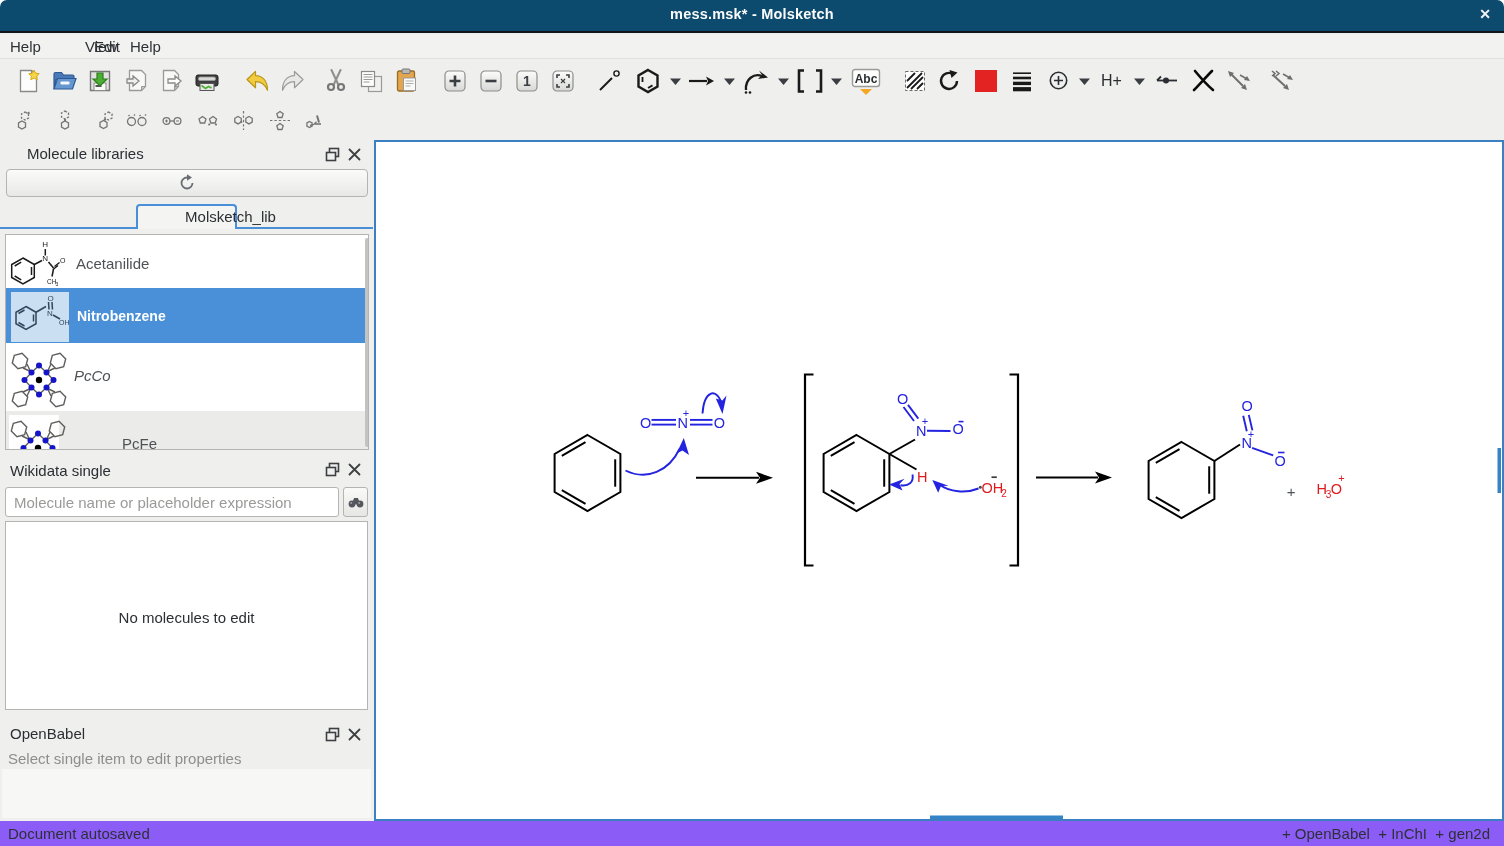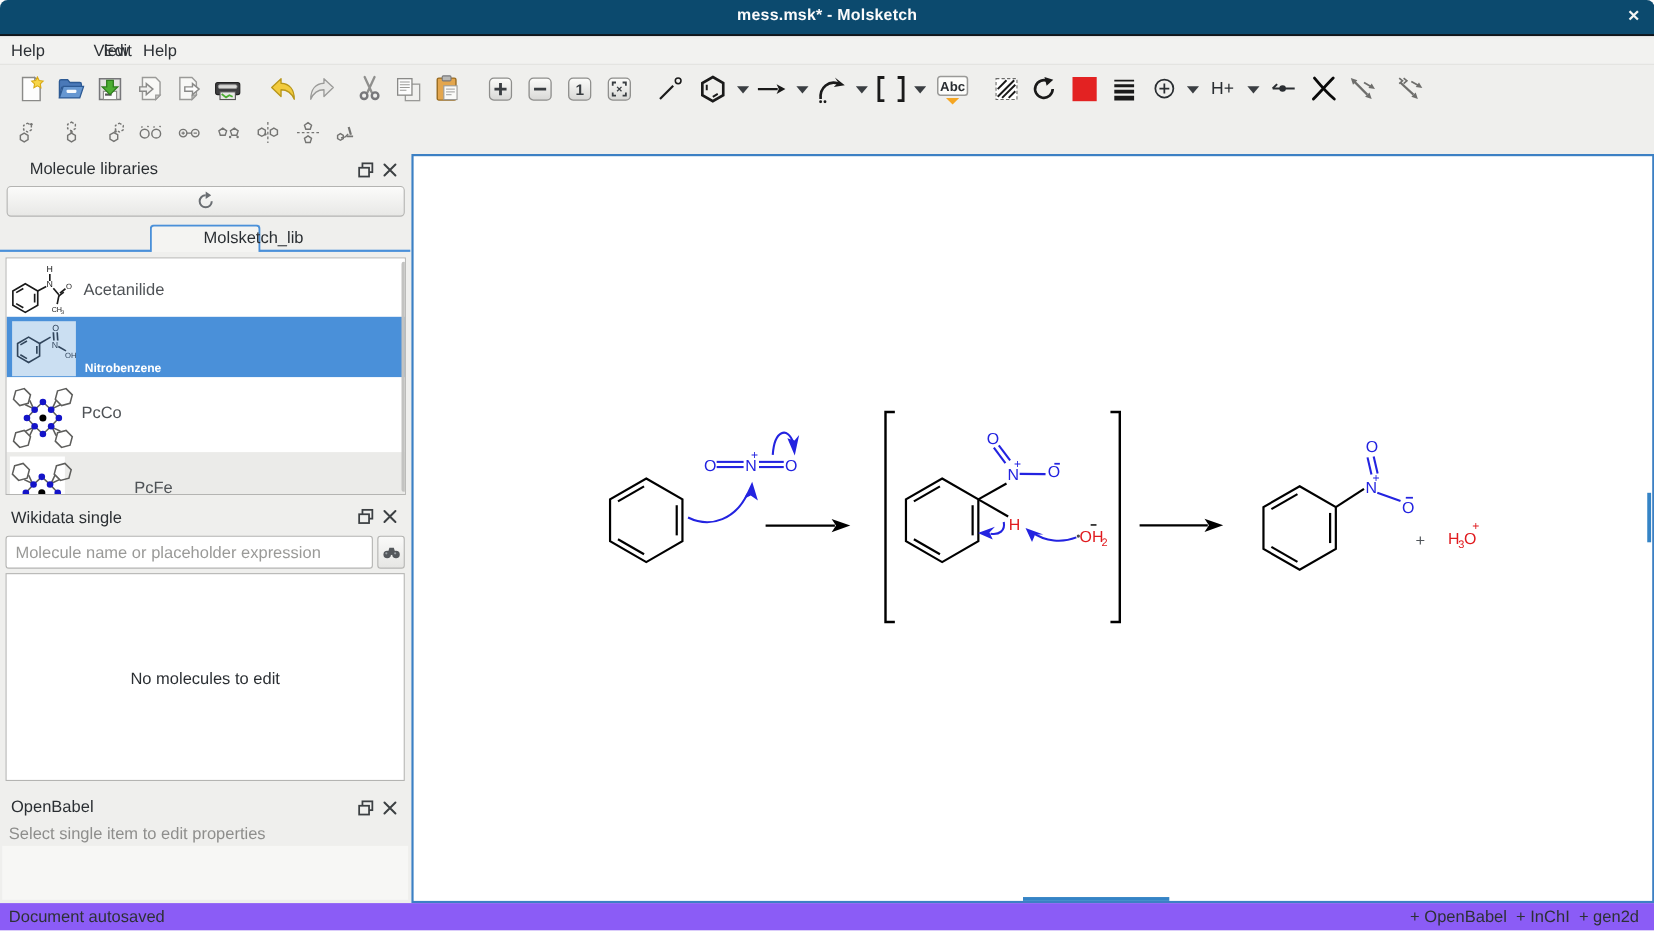--- a/index.html
+++ b/index.html
@@ -329,23 +329,23 @@
 
     <div class="abs" style="left:0px; top:87px; width:373px; height:2px; background:#4a90d9;"></div>
     <div class="abs" style="left:136px; top:64px; width:101px; height:25px; background:#f4f4f2; border:2px solid #4a90d9; border-bottom:none; border-radius:4px 4px 0 0;"></div>
     <div class="abs" style="left:136px; top:68px; width:101px; text-align:center; font-size:15px; color:#2b2f33;margin-left:44px;">Molsketch_lib</div>
 
     <div class="abs" style="left:5px; top:94px; width:364px; height:216px; background:#fff; border:1px solid #b4b4b2; overflow:hidden;">
       <div class="abs" style="left:0; top:0; width:362px; height:53px; background:#fff;"></div>
       <div class="abs" style="left:70px; top:20px; font-size:15px; color:#4e5256;">Acetanilide</div>
       <div class="abs" style="left:0; top:53px; width:362px; height:55px; background:#4a90d9;"></div>
       <div class="abs" style="left:5px; top:57px; width:58px; height:50px; background:#cbdff2;"></div>
-      <div class="abs" style="left:71px; top:73px; font-size:11px; font-weight:bold; color:#fff;margin-top:21px;">Nitrobenzene</div>
+      <div class="abs" style="left:71px; top:73px; font-size:14px; font-weight:bold; color:#fff;">Nitrobenzene</div>
       <div class="abs" style="left:0; top:108px; width:362px; height:68px; background:#fff;"></div>
-      <div class="abs" style="left:68px; top:132px; font-size:15px; color:#4e5256;">PcCo</div>
+      <div class="abs" style="left:68px; top:132px; font-size:15px; color:#4e5256;font-style:italic;">PcCo</div>
       <div class="abs" style="left:0; top:176px; width:362px; height:39px; background:#ebebe9;"></div>
       <div class="abs" style="left:3px; top:180px; width:50px; height:36px; background:#fff;"></div>
       <div class="abs" style="left:68px; top:200px; font-size:15px; color:#4e5256;margin-left:48px;">PcFe</div>
       <svg class="abs" style="left:0; top:0;" width="364" height="216" viewBox="0 0 364 216">
         <defs>
           <g id="pc">
             <g fill="none" stroke="#5e5e5c" stroke-width="1.4">
               <path transform="translate(-19,-19) rotate(45)" d="M -8,0 L -4,-6.9 L 4,-6.9 L 8,0 L 4,6.9 L -4,6.9 Z"></path>
               <path transform="translate(19,-19) rotate(45)" d="M -8,0 L -4,-6.9 L 4,-6.9 L 8,0 L 4,6.9 L -4,6.9 Z"></path>
               <path transform="translate(-19,19) rotate(45)" d="M -8,0 L -4,-6.9 L 4,-6.9 L 8,0 L 4,6.9 L -4,6.9 Z"></path>

